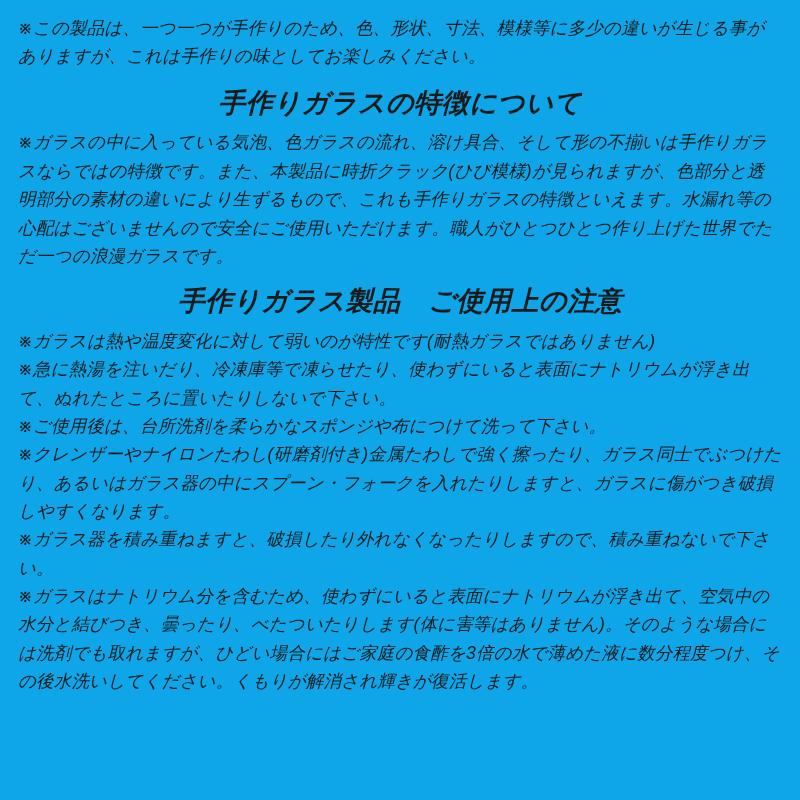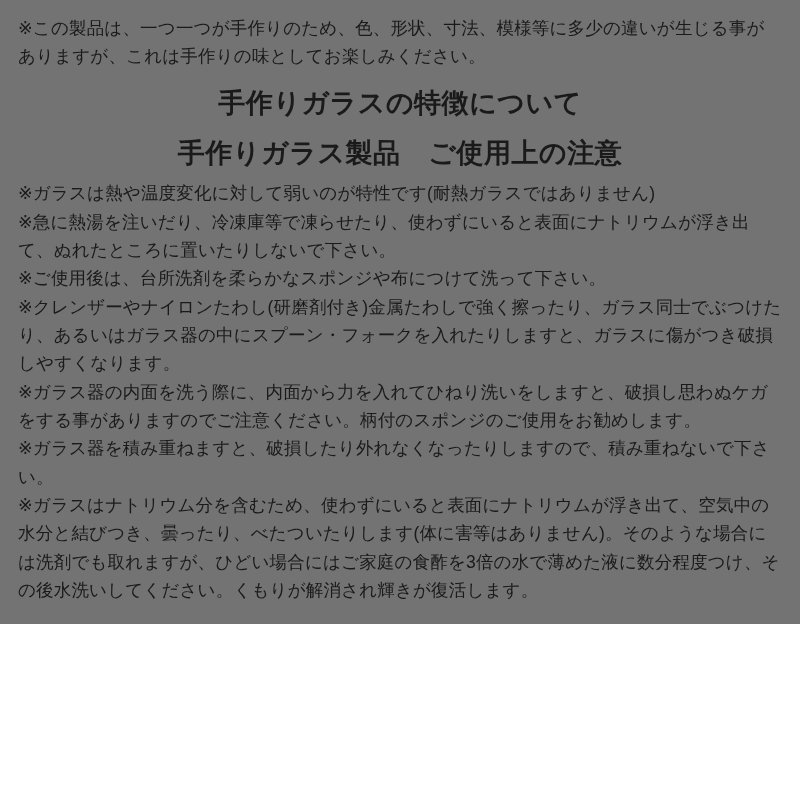--- a/index.html
+++ b/index.html
@@ -10,23 +10,24 @@
     width: 800px;
     height: 800px;
     background: #ffffff;
     font-family: "Liberation Sans", "DejaVu Sans", sans-serif;
     color: #1a1a1a;
     overflow: hidden;
   }
   .page {
     box-sizing: border-box;
     width: 800px;
-    height: 624px;
+    height: 800px;
     padding: 14px 18px 0 18px;
-    background: #737373;
+    background: #0ea5e9;
+    font-style: italic;
   }
   .para {
     font-size: 17.5px;
     line-height: 1.62;
     letter-spacing: 0.01em;
     margin: 0 0 2px 0;
     text-align: left;
     word-break: break-all;
   }
   .intro {
@@ -53,27 +54,27 @@
 </head>
 <body>
 
 <div class="page">
 
   <p class="para intro">※この製品は、一つ一つが手作りのため、色、形状、寸法、模様等に多少の違いが生じる事がありますが、これは手作りの味としてお楽しみください。</p>
 
   <h2 class="section-heading">手作りガラスの特徴について</h2>
 
   <div class="block tight">
+    <p class="para">※ガラスの中に入っている気泡、色ガラスの流れ、溶け具合、そして形の不揃いは手作りガラスならではの特徴です。また、本製品に時折クラック(ひび模様)が見られますが、色部分と透明部分の素材の違いにより生ずるもので、これも手作りガラスの特徴といえます。水漏れ等の心配はございませんので安全にご使用いただけます。職人がひとつひとつ作り上げた世界でただ一つの浪漫ガラスです。</p>
   </div>
 
   <h2 class="section-heading second">手作りガラス製品　ご使用上の注意</h2>
 
   <div class="block tight">
     <p class="para">※ガラスは熱や温度変化に対して弱いのが特性です(耐熱ガラスではありません)</p>
     <p class="para">※急に熱湯を注いだり、冷凍庫等で凍らせたり、使わずにいると表面にナトリウムが浮き出て、ぬれたところに置いたりしないで下さい。</p>
     <p class="para">※ご使用後は、台所洗剤を柔らかなスポンジや布につけて洗って下さい。</p>
     <p class="para">※クレンザーやナイロンたわし(研磨剤付き)金属たわしで強く擦ったり、ガラス同士でぶつけたり、あるいはガラス器の中にスプーン・フォークを入れたりしますと、ガラスに傷がつき破損しやすくなります。</p>
-    <p class="para">※ガラス器の内面を洗う際に、内面から力を入れてひねり洗いをしますと、破損し思わぬケガをする事がありますのでご注意ください。柄付のスポンジのご使用をお勧めします。</p>
     <p class="para">※ガラス器を積み重ねますと、破損したり外れなくなったりしますので、積み重ねないで下さい。</p>
     <p class="para">※ガラスはナトリウム分を含むため、使わずにいると表面にナトリウムが浮き出て、空気中の水分と結びつき、曇ったり、べたついたりします(体に害等はありません)。そのような場合には洗剤でも取れますが、ひどい場合にはご家庭の食酢を3倍の水で薄めた液に数分程度つけ、その後水洗いしてください。くもりが解消され輝きが復活します。</p>
   </div>
 
 </div>
 
 </body></html>

